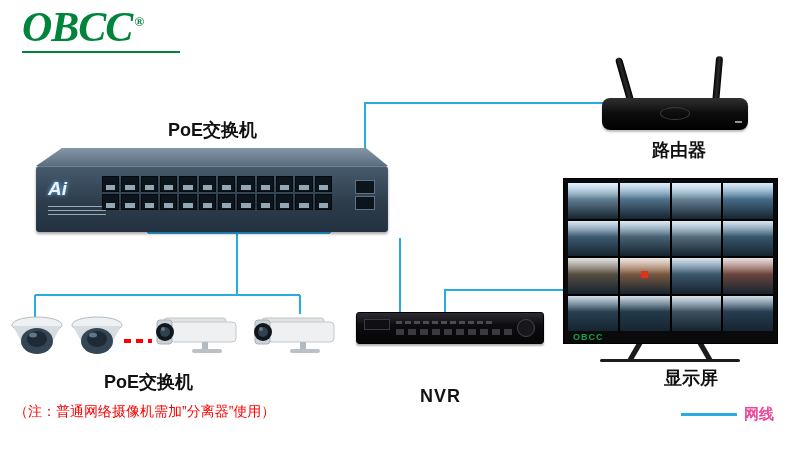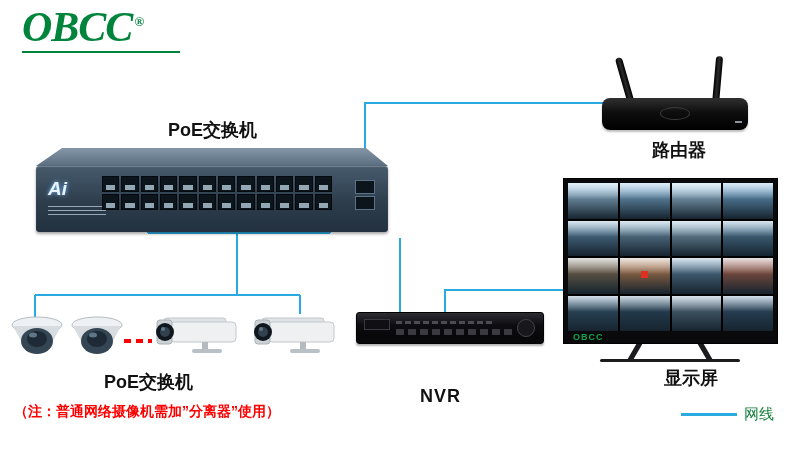--- a/index.html
+++ b/index.html
@@ -68,23 +68,23 @@
   .cell{position:relative;overflow:hidden}
   .red-sign{position:absolute;left:42%;top:36%;width:7px;height:7px;background:#e03020}
   .wall-brand{position:absolute;left:9px;bottom:0;color:#17a24b;font-size:9px;font-weight:bold;letter-spacing:1px;line-height:12px}
   .stand{position:absolute;left:600px;top:344px;width:140px;height:18px;z-index:2}
   .stand-leg{position:absolute;top:0;width:6px;height:15px;background:#1c1c1f}
   .leg-left{left:32px;transform:skewX(-30deg)}
   .leg-right{right:32px;transform:skewX(30deg)}
   .stand-base{position:absolute;left:0;bottom:0;width:140px;height:3px;background:#1c1c1f;border-radius:2px}
 
   
-  .note{position:absolute;left:14px;top:403px;font-size:14px;font-weight:bold;color:#ff0000;z-index:6;white-space:nowrap}
+  .note{position:absolute;left:14px;top:403px;font-size:14px;font-weight:normal;color:#ff0000;z-index:6;white-space:nowrap}
   .legend-line{position:absolute;left:681px;top:413px;width:56px;height:3px;background:#29abe2;z-index:6}
-  .legend-label{position:absolute;left:744px;top:405px;font-size:15px;font-weight:normal;color:#15803d;z-index:6}
+  .legend-label{position:absolute;left:744px;top:405px;font-size:15px;font-weight:bold;color:#ec4899;z-index:6}
 </style>
 </head>
 <body>
 
 <div class="canvas">
 
   <svg class="wires" width="807" height="453" viewBox="0 0 807 453">
     <polyline class="wire" points="365,183 365,103 606,103"></polyline>
     <polyline class="wire" points="148,209 148,233"></polyline>
     <polyline class="wire" points="237,209 237,233"></polyline>

